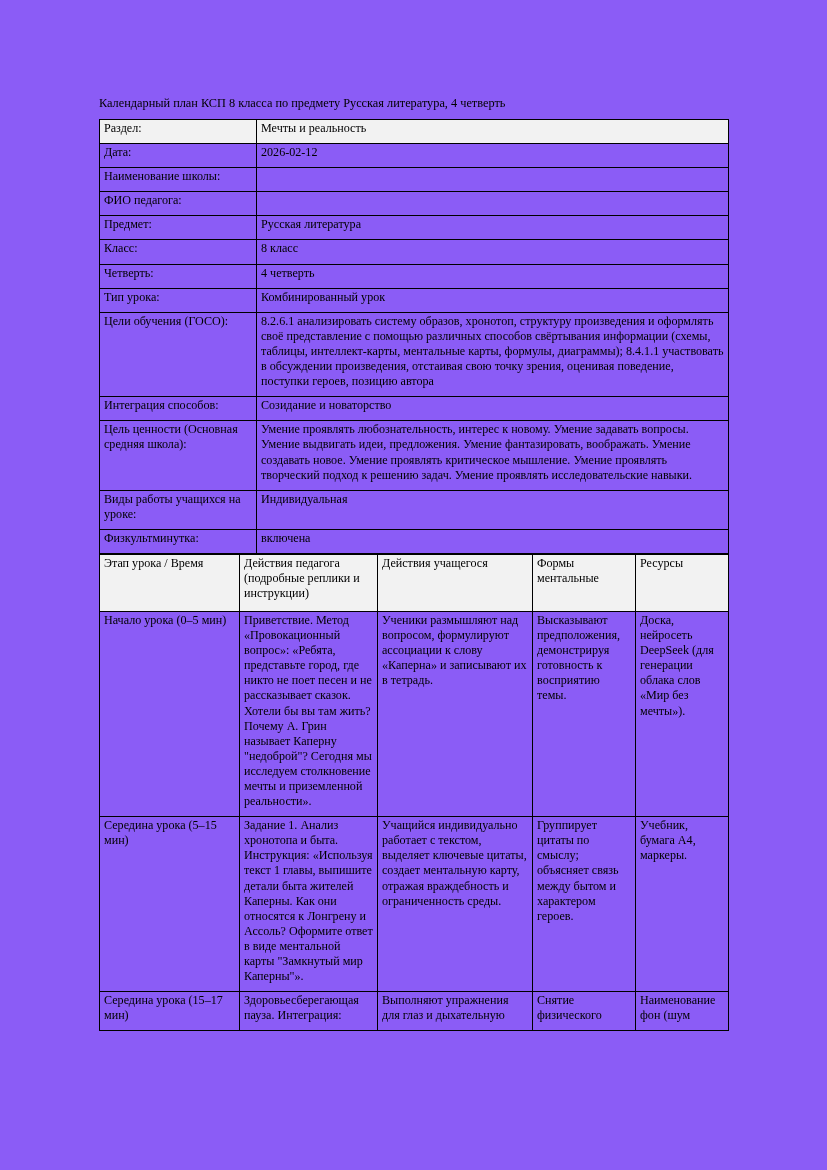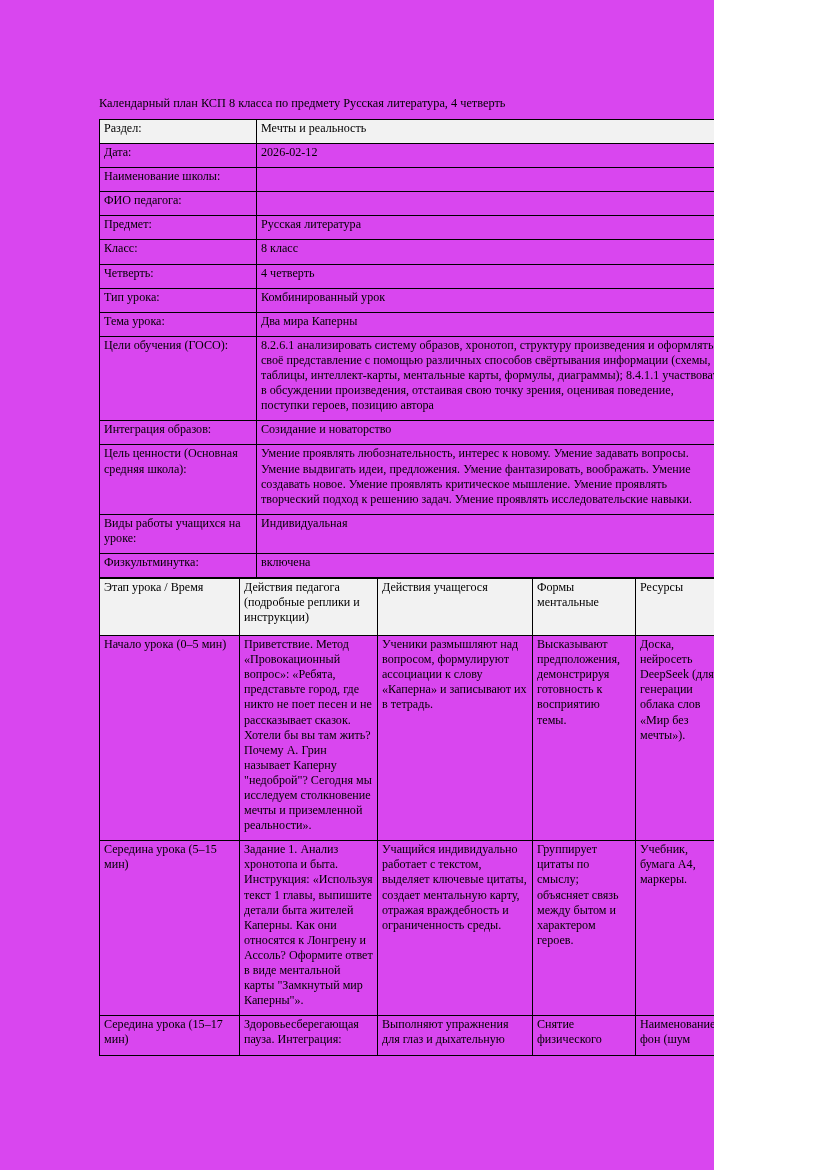--- a/index.html
+++ b/index.html
@@ -9,23 +9,23 @@
   }
   body {
     width: 827px;
     height: 1170px;
     font-family: "Liberation Serif", "DejaVu Serif", serif;
     color: #000000;
     -webkit-font-smoothing: none;
   }
   .page {
     position: relative;
-    width: 714px;
+    width: 827px;
     height: 1170px;
-    background: #d946ef;
+    background: #8b5cf6;
     box-sizing: border-box;
     padding: 96px 99px 0 99px;
     overflow: hidden;
   }
   .doc-title {
     font-size: 12.3px;
     line-height: 15px;
     margin: 0 0 8px 0;
     white-space: nowrap;
   }
@@ -108,29 +108,25 @@
         </tr>
         <tr>
           <td>Четверть:</td>
           <td>4 четверть</td>
         </tr>
         <tr>
           <td>Тип урока:</td>
           <td>Комбинированный урок</td>
         </tr>
         <tr>
-          <td>Тема урока:</td>
-          <td>Два мира Каперны</td>
-        </tr>
-        <tr>
           <td>Цели обучения (ГОСО):</td>
           <td>8.2.6.1 анализировать систему образов, хронотоп, структуру произведения и оформлять своё представление с помощью различных способов свёртывания информации (схемы, таблицы, интеллект-карты, ментальные карты, формулы, диаграммы); 8.4.1.1 участвовать в обсуждении произведения, отстаивая свою точку зрения, оценивая поведение, поступки героев, позицию автора</td>
         </tr>
         <tr>
-          <td>Интеграция образов:</td>
+          <td>Интеграция способов:</td>
           <td>Созидание и новаторство</td>
         </tr>
         <tr>
           <td>Цель ценности (Основная средняя школа):</td>
           <td>Умение проявлять любознательность, интерес к новому. Умение задавать вопросы. Умение выдвигать идеи, предложения. Умение фантазировать, воображать. Умение создавать новое. Умение проявлять критическое мышление. Умение проявлять творческий подход к решению задач. Умение проявлять исследовательские навыки.</td>
         </tr>
         <tr>
           <td>Виды работы учащихся на уроке:</td>
           <td>Индивидуальная</td>
         </tr>

